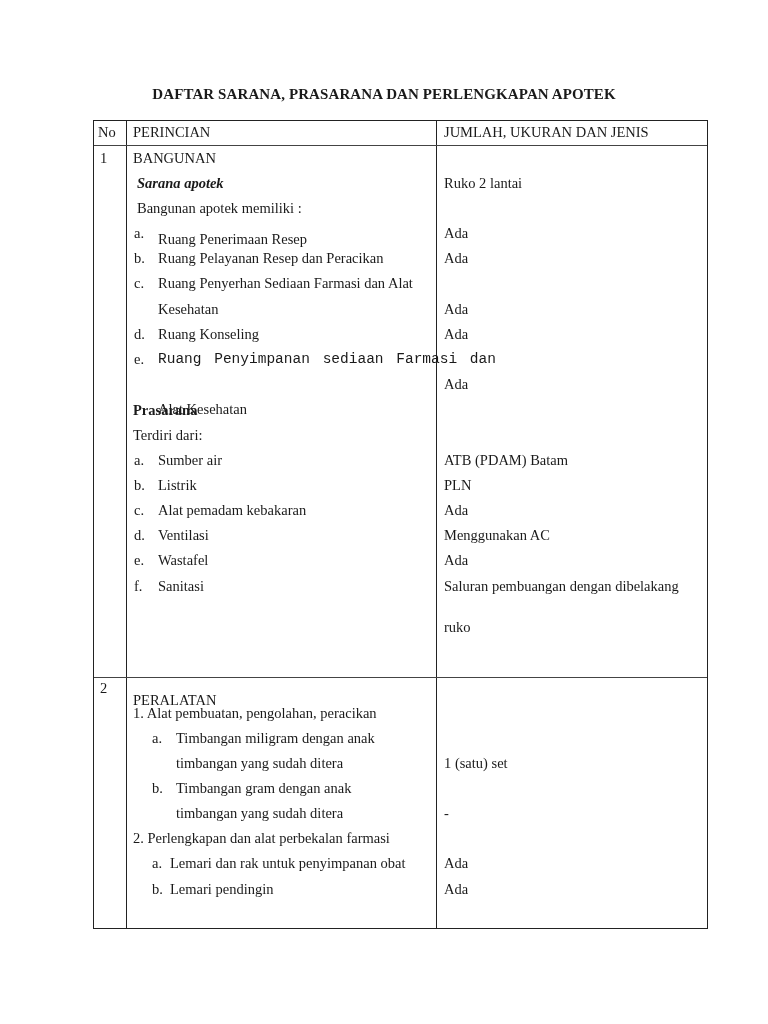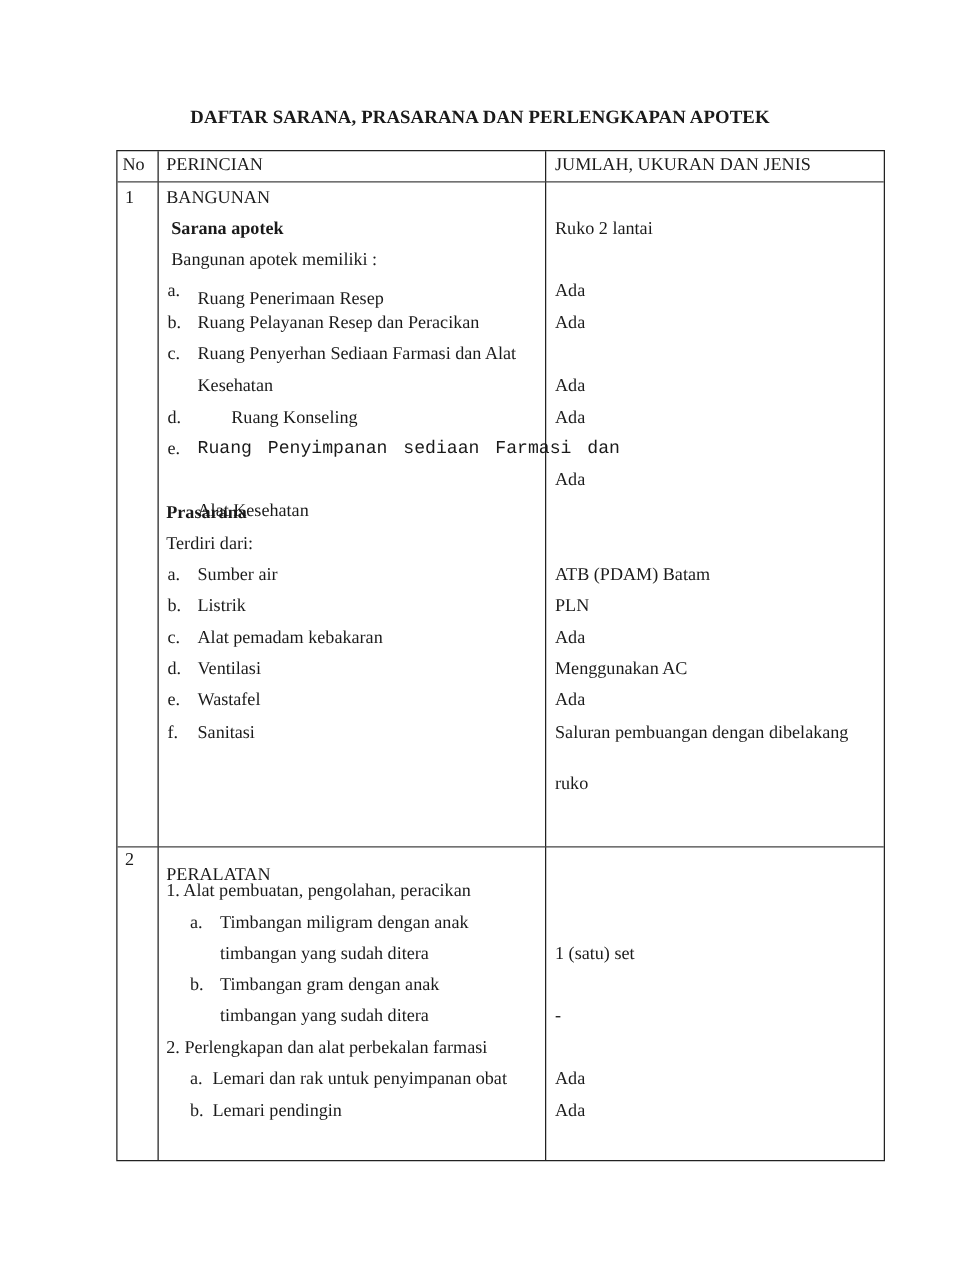--- a/index.html
+++ b/index.html
@@ -70,40 +70,40 @@
   <div class="hline" style="top:556px;"></div>
 </div>
 
 <div class="txt" style="left:98px; top:123px;">No</div>
 <div class="txt" style="left:133px; top:123px;">PERINCIAN</div>
 <div class="txt" style="left:444px; top:123px;">JUMLAH, UKURAN DAN JENIS</div>
 
 <div class="txt" style="left:100px; top:149px;">1</div>
 <div class="txt" style="left:133px; top:149px;">BANGUNAN</div>
 
-<div class="txt bold" style="left:137px; top:174px;">Sarana apotek</div>
+<div class="txt bold" style="left:137px; top:174px;font-style:italic;">Sarana apotek</div>
 <div class="txt" style="left:444px; top:174px;">Ruko 2 lantai</div>
 
 <div class="txt" style="left:137px; top:199px;">Bangunan apotek memiliki :</div>
 
 <div class="txt" style="left:134px; top:224px;">a.</div>
 <div class="txt" style="left:158px; top:230px;">Ruang Penerimaan Resep</div>
 <div class="txt" style="left:444px; top:224px;">Ada</div>
 
 <div class="txt" style="left:134px; top:249px;">b.</div>
 <div class="txt" style="left:158px; top:249px;">Ruang Pelayanan Resep dan Peracikan</div>
 <div class="txt" style="left:444px; top:249px;">Ada</div>
 
 <div class="txt" style="left:134px; top:274px;">c.</div>
 <div class="txt" style="left:158px; top:274px;">Ruang Penyerhan Sediaan Farmasi dan Alat</div>
 <div class="txt" style="left:158px; top:300px;">Kesehatan</div>
 <div class="txt" style="left:444px; top:300px;">Ada</div>
 
 <div class="txt" style="left:134px; top:325px;">d.</div>
-<div class="txt" style="left:158px; top:325px;margin-left:27px;">Ruang Konseling</div>
+<div class="txt" style="left:158px; top:325px;">Ruang Konseling</div>
 <div class="txt" style="left:444px; top:325px;">Ada</div>
 
 <div class="txt" style="left:134px; top:350px;">e.</div>
 <div class="txt" style="left:158px; top:350px; word-spacing:4px;font-family:Liberation Mono, monospace;">Ruang Penyimpanan sediaan Farmasi dan</div>
 <div class="txt" style="left:158px; top:375px;margin-top:25px;">Alat Kesehatan</div>
 <div class="txt" style="left:444px; top:375px;">Ada</div>
 
 <div class="txt bold" style="left:133px; top:401px;">Prasarana</div>
 <div class="txt" style="left:133px; top:426px;text-align:right;">Terdiri dari:</div>
 

